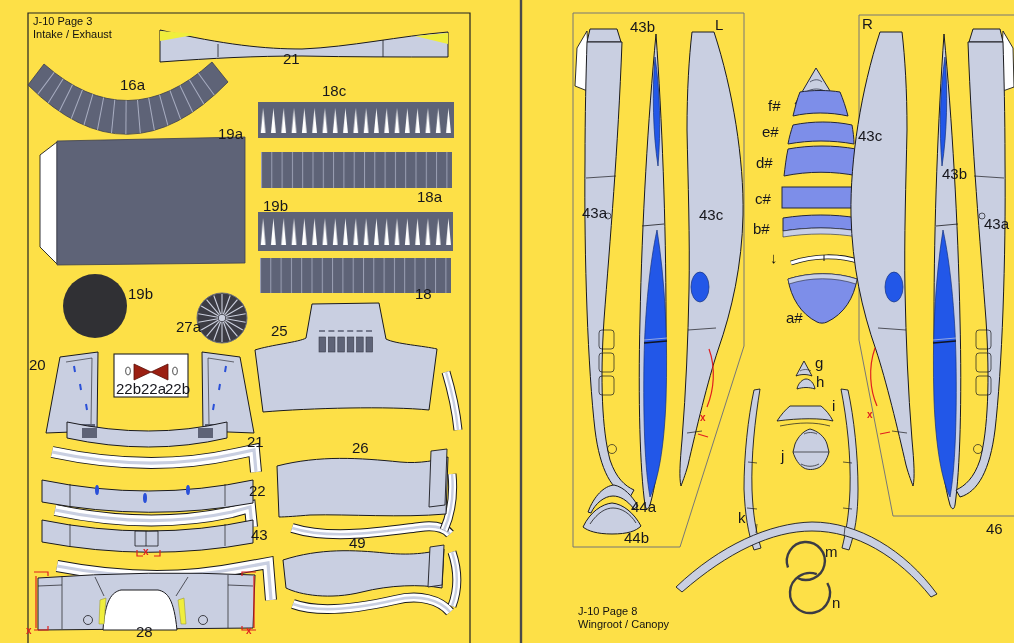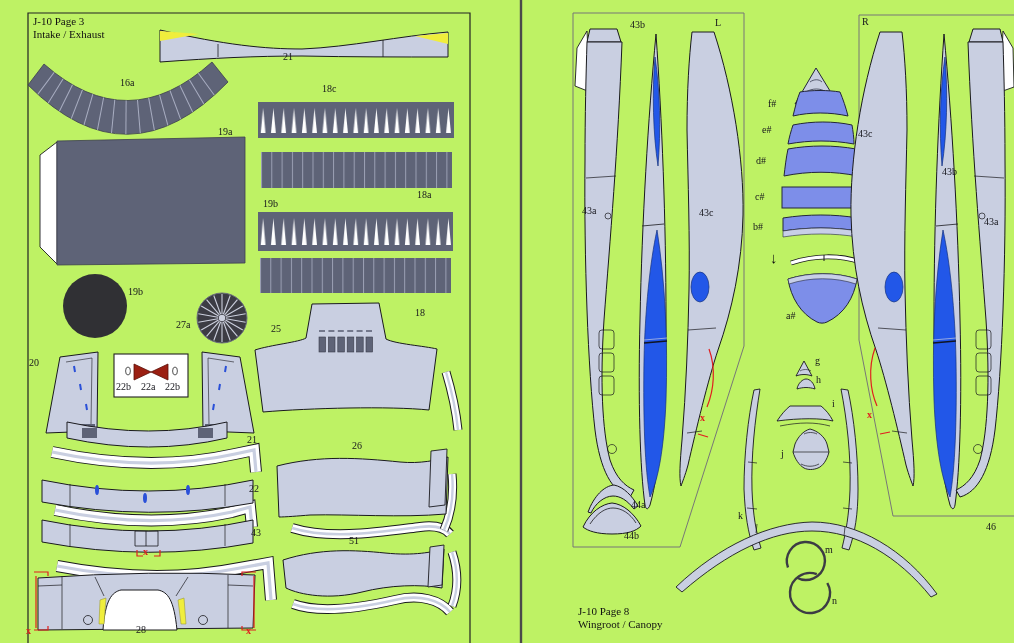--- a/index.html
+++ b/index.html
@@ -1,19 +1,19 @@
 <!DOCTYPE html>
 <html><head>
 <meta charset="utf-8">
 <style>
   html,body{margin:0;padding:0;background:#ffffff;}
-  .stage{position:relative;width:1014px;height:643px;background:#bef264;overflow:hidden;
-         font-family:Liberation Serif, serif;}
+  .stage{position:relative;width:1014px;height:643px;background:#fde047;overflow:hidden;
+         font-family:Liberation Sans, sans-serif;}
   svg{position:absolute;left:0;top:0;}
-  .lb{position:absolute;font-size:10px;color:#16161c;white-space:nowrap;line-height:1.1;}
+  .lb{position:absolute;font-size:15px;color:#16161c;white-space:nowrap;line-height:1.1;}
   .ttl{font-size:11px;color:#111;}
   .red{color:#e01f1f;font-weight:bold;font-size:10px;}
   .arrow{font-size:15px;color:#111;}
 </style>
 </head>
 <body>
 
 <div class="stage">
 
 <svg width="1014" height="643" viewBox="0 0 1014 643">
@@ -379,33 +379,33 @@
 
 <span class="lb ttl" style="left:33px;top:15px">J-10 Page 3</span>
 <span class="lb ttl" style="left:33px;top:28px">Intake / Exhaust</span>
 
 <span class="lb" style="left:283px;top:51px">21</span>
 <span class="lb" style="left:120px;top:77px">16a</span>
 <span class="lb" style="left:218px;top:126px">19a</span>
 <span class="lb" style="left:322px;top:83px">18c</span>
 <span class="lb" style="left:417px;top:189px">18a</span>
 <span class="lb" style="left:263px;top:198px">19b</span>
-<span class="lb" style="left:415px;top:307px">18</span>
+<span class="lb" style="left:415px;top:286px">18</span>
 <span class="lb" style="left:128px;top:286px">19b</span>
 <span class="lb" style="left:176px;top:319px">27a</span>
 <span class="lb" style="left:271px;top:323px">25</span>
 <span class="lb" style="left:29px;top:357px">20</span>
 <span class="lb" style="left:116px;top:381px">22b</span>
 <span class="lb" style="left:141px;top:381px">22a</span>
 <span class="lb" style="left:165px;top:381px">22b</span>
 <span class="lb" style="left:247px;top:434px">21</span>
 <span class="lb" style="left:249px;top:483px">22</span>
 <span class="lb" style="left:251px;top:527px">43</span>
 <span class="lb" style="left:352px;top:440px">26</span>
-<span class="lb" style="left:349px;top:535px">51</span>
+<span class="lb" style="left:349px;top:535px">49</span>
 <span class="lb" style="left:136px;top:624px">28</span>
 <span class="lb red" style="left:143px;top:546px">x</span>
 <span class="lb red" style="left:26px;top:625px">x</span>
 <span class="lb red" style="left:246px;top:625px">x</span>
 
 <span class="lb ttl" style="left:578px;top:605px">J-10 Page 8</span>
 <span class="lb ttl" style="left:578px;top:618px">Wingroot / Canopy</span>
 
 <span class="lb" style="left:715px;top:17px">L</span>
 <span class="lb" style="left:862px;top:16px">R</span>

